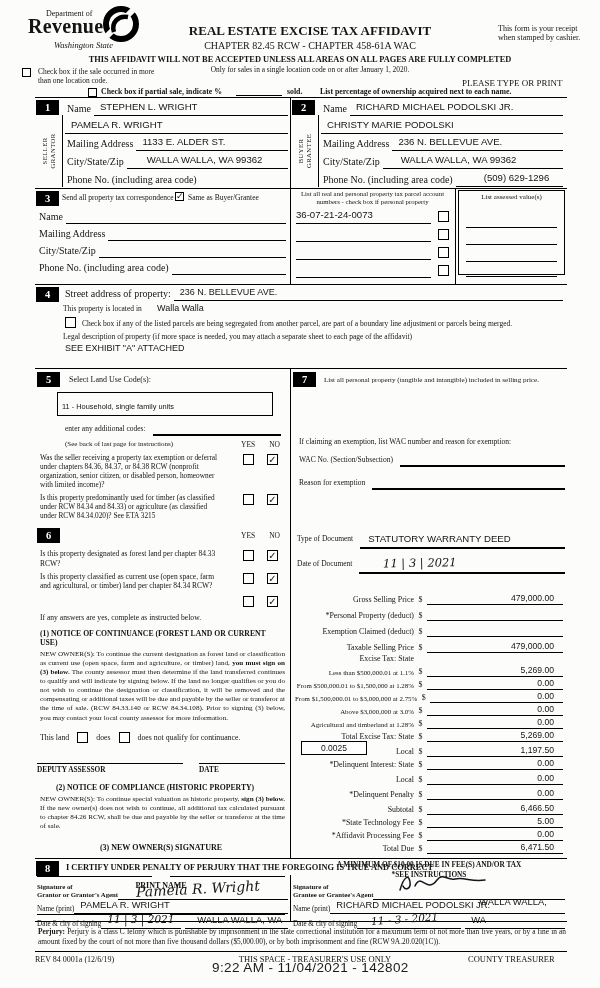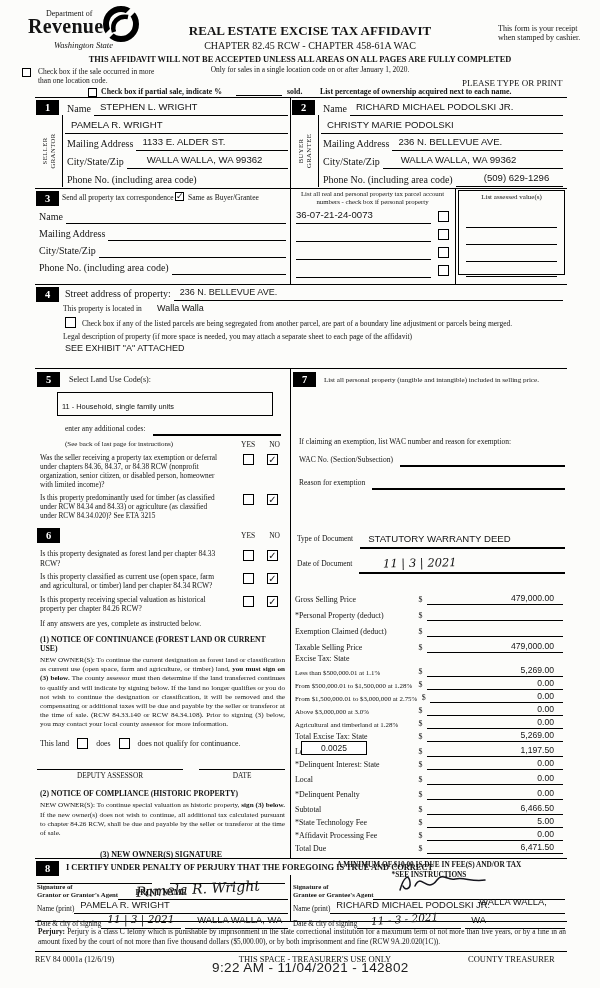--- a/index.html
+++ b/index.html
@@ -31,33 +31,33 @@
   
   .lcol{position:absolute;left:0;top:0;width:255px;box-sizing:border-box;padding:3px 5px 0 2px}
   .hrow{display:flex;align-items:center}
   .qrow{display:flex;margin-top:4px}
   .qtext{width:178px;font-size:7.3px;line-height:1.24;margin-left:3px}
   .qboxes{flex:1;display:flex;justify-content:flex-end;gap:13px;padding:1px 7px 0 0}
   .ynhead{flex:1;display:flex;justify-content:flex-end;gap:14px;font-size:7.5px;padding-right:5px}
   .para{font-size:7.15px;line-height:1.28;text-align:justify;margin-top:3px}
   .btitle{font-size:7.7px;font-weight:bold;margin-top:7px}
   .sigpair{display:flex;gap:16px;margin-top:20px}
-  .sp{border-top:1px solid #000;text-align:center;font-size:7.3px;font-weight:normal;padding-top:1px}
+  .sp{border-top:1px solid #000;text-align:left;font-size:7.3px;font-weight:bold;padding-top:1px}
   .plines{display:flex;gap:18px;margin-top:24px}
   .pl{flex:1;border-top:1px solid #000;height:2px}
   
   .rcol{position:absolute;left:256px;top:0;width:276px;box-sizing:border-box;padding:3px 2px 0 2px}
   .lrow{display:flex;align-items:center}
   .lrow .lab{font-size:7.5px;white-space:nowrap;padding-bottom:1px}
   .lrow .line{flex:1;border-bottom:2px solid #000000;margin-left:7px;padding:0 2px 1px 8px;min-height:11px}
   .mrow{display:flex;align-items:flex-end;height:13px;font-size:7.9px;position:relative}
   .mrow.tall{height:16px}
   .mrow.hd{height:11px}
   .mrow.sm{font-size:6.9px}
-  .mlab{flex:1;white-space:nowrap;padding-bottom:1px}
+  .mlab{flex:1;text-align:right;white-space:nowrap;padding-bottom:1px}
   .mdol{width:13px;text-align:center;padding-bottom:1px;font-size:7.9px}
   .mval{width:136px;box-sizing:border-box;border-bottom:1px solid #000;text-align:right;
         font-family:"Liberation Sans","DejaVu Sans",sans-serif;font-size:8.6px;padding:0 9px 1px 0}
   .mspacer{width:149px}
   .ratebox{position:absolute;left:6px;top:-1px;width:64px;height:12px;border:1.4px solid #000;
            text-align:center;font-family:"Liberation Sans",sans-serif;font-size:8.5px;line-height:12px;background:#fff}
   
   .s8row{display:flex;align-items:flex-end}
   .s8lab{font-size:6.8px;font-weight:bold;line-height:1.15;white-space:nowrap;padding-bottom:1px}
   .s8line{border-bottom:1px solid #000;padding:0 2px 1px 6px}
@@ -288,41 +288,40 @@
         </span>
       </div>
       <div class="qrow">
         <span class="qtext" style="font-size:7.5px">Is this property classified as current use (open space, farm and agricultural, or timber) land per chapter 84.34 RCW?</span>
         <span class="qboxes">
           <span class="cb big"></span>
           <span class="cb big"><span>✓</span></span>
         </span>
       </div>
       <div class="qrow">
-        <span class="qtext" style="font-size:7.5px">Is this property receiving special valuation as historical property per chapter 84.26 RCW?</span>
         <span class="qboxes">
           <span class="cb big"></span>
           <span class="cb big"><span>✓</span></span>
         </span>
       </div>
       <div style="font-size:7.6px;margin:6px 0 0 3px">If any answers are yes, complete as instructed below.</div>
       <div class="btitle" style="margin-left:3px">(1) NOTICE OF CONTINUANCE (FOREST LAND OR CURRENT USE)</div>
       <div class="para" style="margin-left:3px"><span>NEW OWNER(S): To continue the current designation as forest land or classification as current use (open space, farm and agriculture, or timber) land, </span><b>you must sign on (3) below.</b><span> The county assessor must then determine if the land transferred continues to qualify and will indicate by signing below. If the land no longer qualifies or you do not wish to continue the designation or classification, it will be removed and the compensating or additional taxes will be due and payable by the seller or transferor at the time of sale. (RCW 84.33.140 or RCW 84.34.108). Prior to signing (3) below, you may contact your local county assessor for more information.</span></div>
       <div style="display:flex;align-items:center;gap:8px;margin:9px 0 0 3px;font-size:7.8px">
         <span>This land</span>
         <span class="cb big"></span>
         <span>does</span>
         <span class="cb big"></span>
         <span>does not qualify for continuance.</span>
       </div>
       <div class="sigpair">
         <span class="sp" style="flex:1.7">DEPUTY ASSESSOR</span>
         <span class="sp" style="flex:1">DATE</span>
       </div>
-      <div class="btitle" style="margin-left:3px;margin-top:9px">(2) NOTICE OF COMPLIANCE (HISTORIC PROPERTY)</div>
+      <div class="btitle" style="margin-left:19px;margin-top:9px">(2) NOTICE OF COMPLIANCE (HISTORIC PROPERTY)</div>
       <div class="para" style="margin-left:3px"><span>NEW OWNER(S): To continue special valuation as historic property, </span><b>sign (3) below.</b><span> If the new owner(s) does not wish to continue, all additional tax calculated pursuant to chapter 84.26 RCW, shall be due and payable by the seller or transferor at the time of sale.</span></div>
       <div class="ctr b" style="font-size:8px;margin-top:12px">(3) NEW OWNER(S) SIGNATURE</div>
       <div class="plines">
         <span class="pl"></span>
         <span class="pl"></span>
       </div>
       <div class="ctr b" style="font-size:8px;margin-top:2px">PRINT NAME</div>
       <div class="plines">
         <span class="pl"></span>
         <span class="pl"></span>

